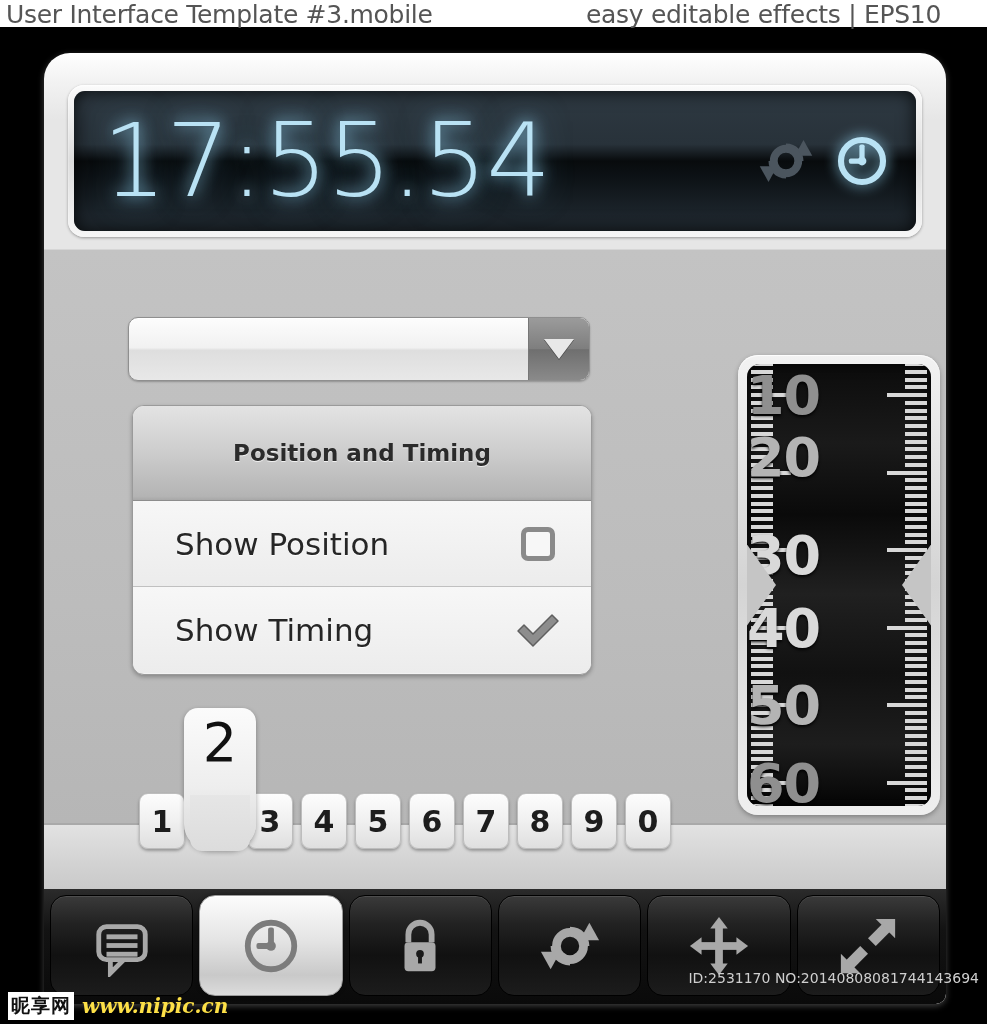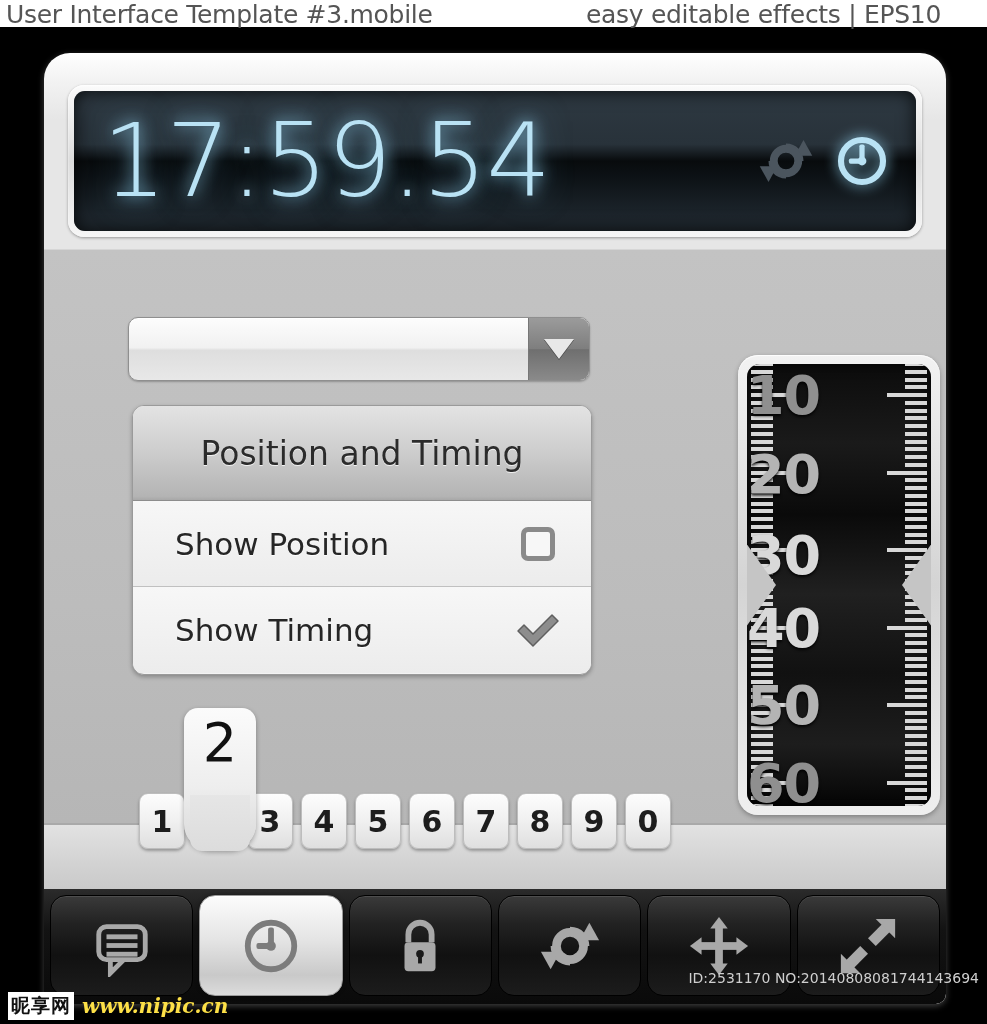--- a/index.html
+++ b/index.html
@@ -174,24 +174,25 @@
     background: #f3f3f3;
     box-shadow: 0 2px 4px rgba(0,0,0,0.28);
   }
   .list-header {
     height: 94px;
     background: linear-gradient(180deg,#e3e3e3 0%, #cfcfcf 45%, #b4b4b4 96%, #a8a8a8 100%);
     display: flex; align-items: center; justify-content: center;
     border-bottom: 1px solid #8d8d8d;
   }
   .list-header-text {
-    font-size: 33px;
+    font-size: 23px;
     color: #2b2b2b;
     font-family: "DejaVu Sans", sans-serif;
     text-shadow: 0 1px 0 rgba(255,255,255,0.75);
+    font-weight: bold;
   }
   .list-row {
     height: 86px;
     background: linear-gradient(180deg,#f7f7f7 0%, #ececec 100%);
     display: flex; align-items: center;
     padding: 0 22px 0 42px;
     border-bottom: 1px solid #c0c0c0;
     box-sizing: border-box;
   }
   .list-row:last-child { border-bottom: none; }
@@ -385,21 +386,21 @@
   <div class="caption-bar">
     <div class="caption-left">User Interface Template #3.mobile</div>
     <div class="caption-right">easy editable effects | EPS10</div>
   </div>
 
   <div class="device">
     <div class="device-inner">
 
       <div class="lcd-frame">
         <div class="lcd">
-          <div class="lcd-time">17:59.54</div>
+          <div class="lcd-time">17:55.54</div>
           <div class="lcd-icons">
             <svg class="lcd-icon-refresh" viewBox="0 0 64 64">
               <g fill="#4b555e">
                 <path d="M32 12 C44 12 52 21 52 32 L44 32 C44 25 39 20 32 20 Z"></path>
                 <path d="M32 52 C20 52 12 43 12 32 L20 32 C20 39 25 44 32 44 Z"></path>
                 <polygon points="52,8 62,26 42,26"></polygon>
                 <polygon points="12,56 2,38 22,38"></polygon>
                 <circle cx="32" cy="32" r="14" fill="none" stroke="#4b555e" stroke-width="9"></circle>
               </g>
             </svg>
@@ -571,21 +572,21 @@
               <div class="tick" style="top: 393.474px;"></div>
               <div class="tick" style="top: 401.228px;"></div>
               <div class="tick" style="top: 408.982px;"></div>
               <div class="tick major" style="top: 416.737px;"></div>
               <div class="tick" style="top: 424.491px;"></div>
               <div class="tick" style="top: 432.246px;"></div>
               <div class="tick" style="top: 440px;"></div>
             </div>
           <div id="gauge-numbers">
               <div class="gauge-num" style="top: 31.0175px; color: rgb(143, 143, 143);">10</div>
-              <div class="gauge-num" style="top: 110px; color: rgb(180, 180, 180);">20</div>
+              <div class="gauge-num" style="top: 93px; color: rgb(180, 180, 180);">20</div>
               <div class="gauge-num" style="top: 191px; color: rgb(217, 217, 217);">30</div>
               <div class="gauge-num" style="top: 263.649px; color: rgb(217, 217, 217);">40</div>
               <div class="gauge-num" style="top: 341.193px; color: rgb(180, 180, 180);">50</div>
               <div class="gauge-num" style="top: 418.737px; color: rgb(143, 143, 143);">60</div>
             </div>
           <svg class="gauge-arrow-l" viewBox="0 0 30 84">
             <polygon points="0,0 30,42 0,84" fill="#c5c5c5"></polygon>
           </svg>
           <svg class="gauge-arrow-r" viewBox="0 0 30 84">
             <polygon points="30,0 0,42 30,84" fill="#c5c5c5"></polygon>

